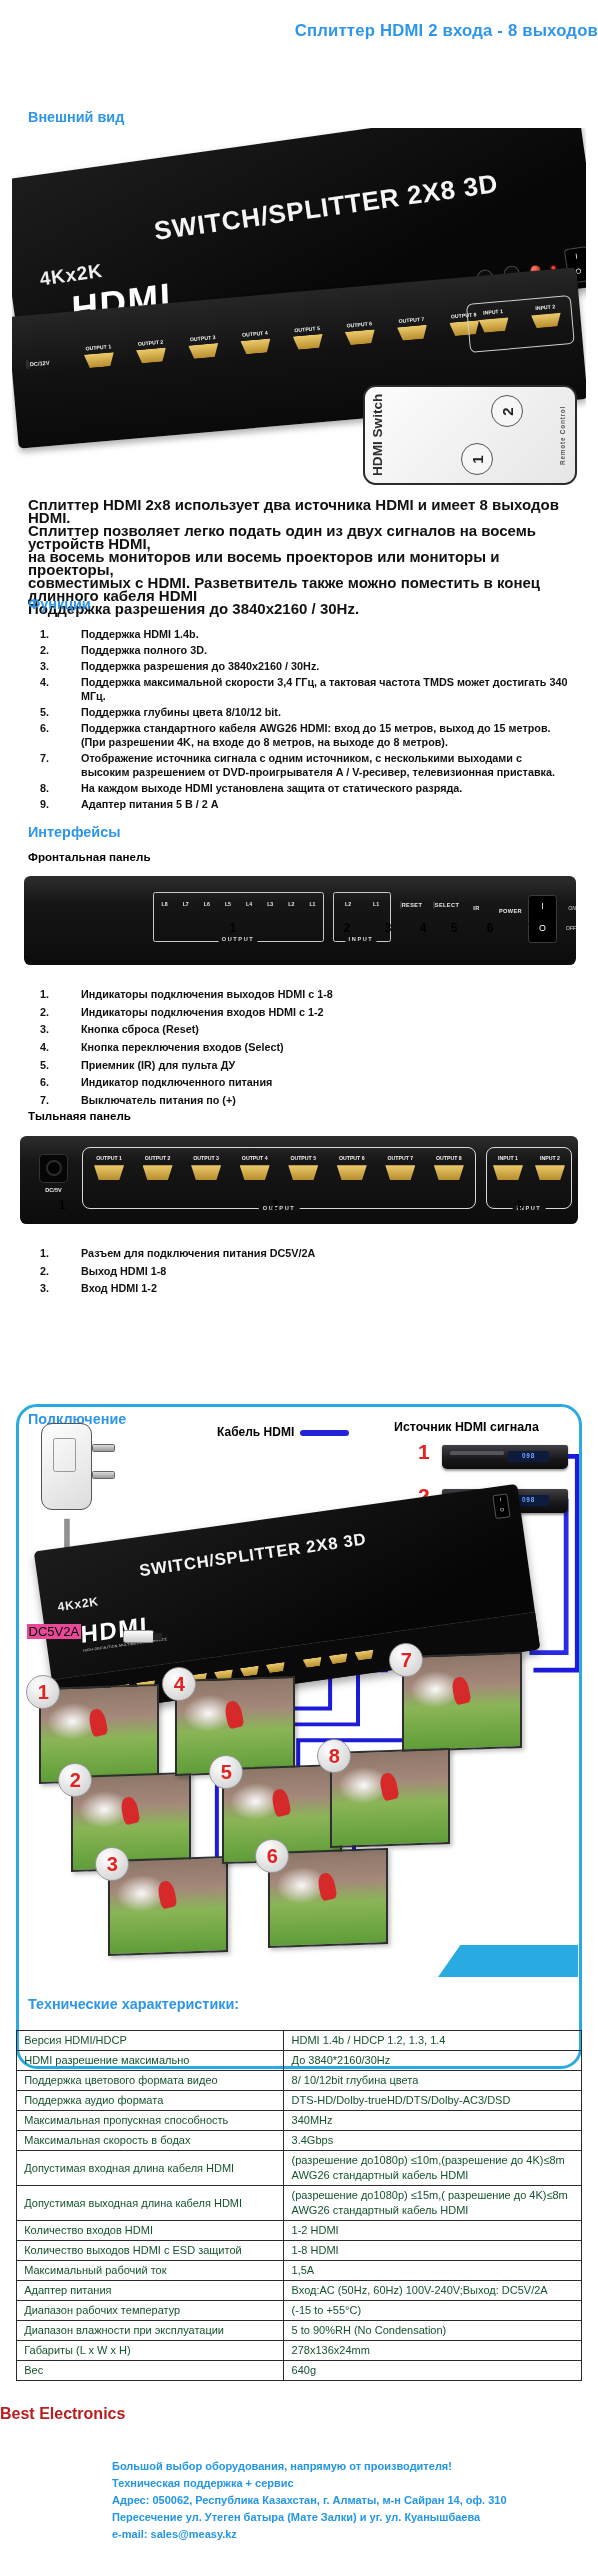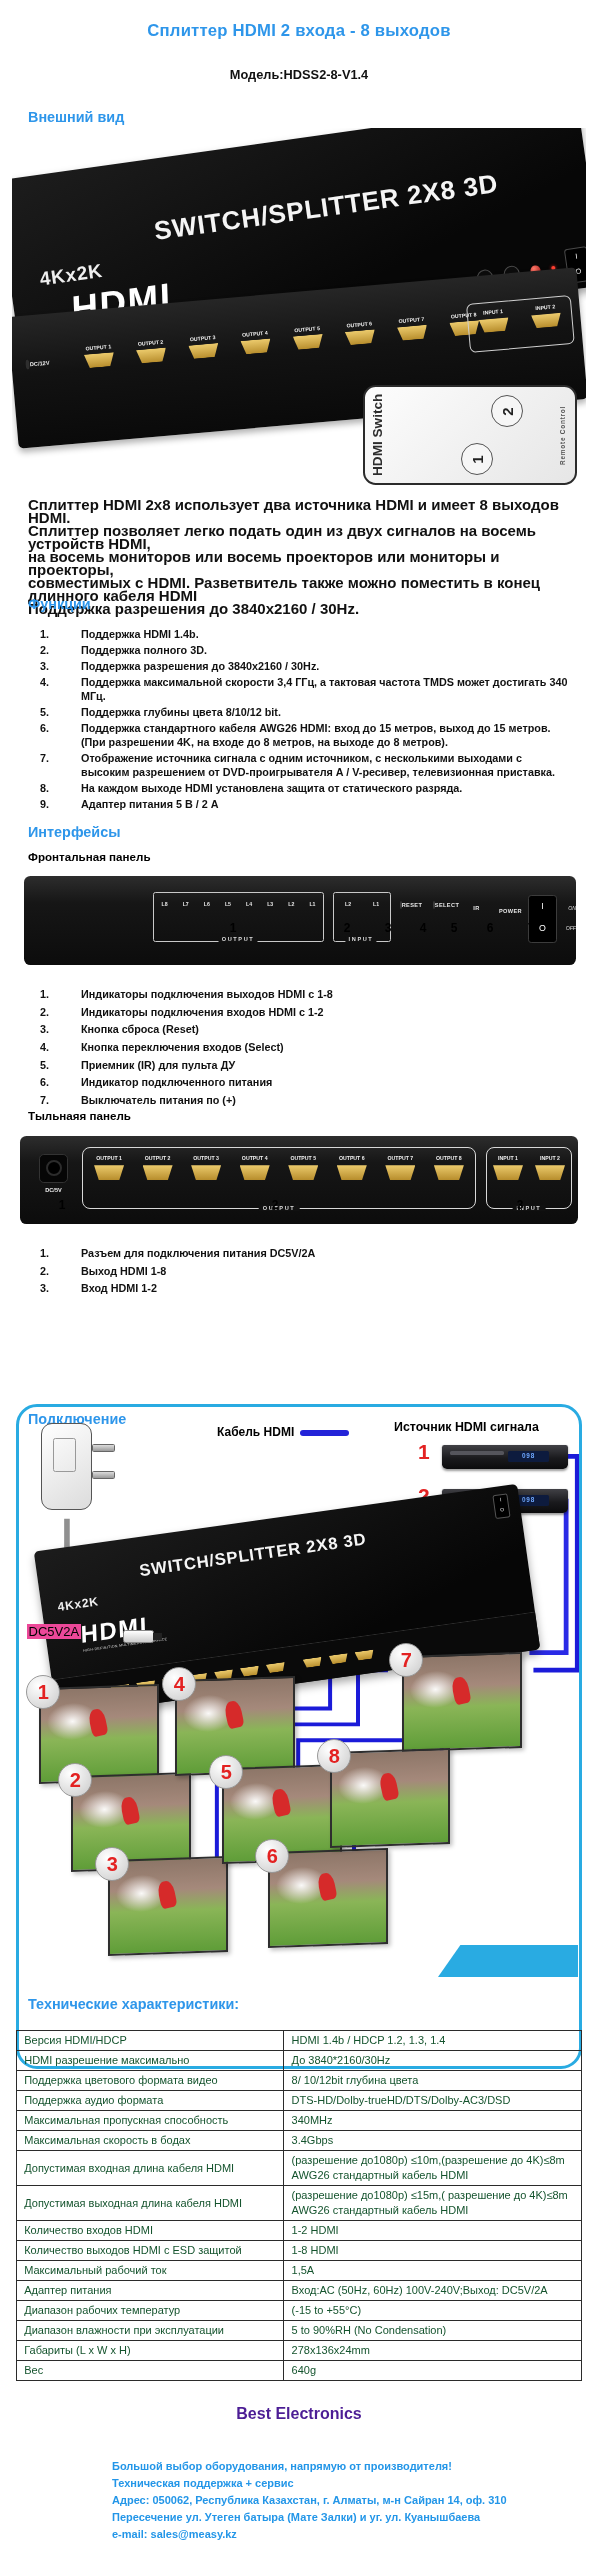--- a/index.html
+++ b/index.html
@@ -1,19 +1,19 @@
 <!DOCTYPE html>
 <html style="font-size:12.8px"><head>
 <meta charset="utf-8">
 <style>
   html,body{margin:0;padding:0;background:#fff}
   body{font-family:"Liberation Sans", sans-serif;color:#111}
   .page{position:relative;width:598px;height:2576px;background:#fff;overflow:hidden}
   
-  .title{position:absolute;top:21px;left:0;right:0;text-align:center;font-size:16.7px;font-weight:bold;color:#2e96ea;letter-spacing:0.2px}
+  .title{position:absolute;top:21px;left:0;right:0;text-align:right;font-size:16.7px;font-weight:bold;color:#2e96ea;letter-spacing:0.2px}
   .model{position:absolute;top:67px;left:0;right:0;text-align:center;font-size:12.8px;font-weight:bold;color:#111}
   .sec-h{position:absolute;left:28px;font-size:14.4px;font-weight:bold;color:#2e96ea}
   .sub-h{position:absolute;left:28px;font-size:11.6px;font-weight:bold;color:#000}
   .h-app{top:109px}.h-func{top:596px}.h-int{top:824px}.h-conn{top:1411px}.h-specs{top:1996px}
   
   .desc{position:absolute;left:28px;top:498px;width:554px;font-size:15px;line-height:13px;font-weight:bold}
   
   .nlist{list-style:none;counter-reset:it;margin:0;padding:0;position:absolute;font-size:10.8px;line-height:13.7px;font-weight:bold}
   .nlist li{counter-increment:it;display:flex;margin-bottom:2.4px}
   .nlist .n{flex:0 0 41px;width:41px}
@@ -138,30 +138,29 @@
   .tvs .tv:nth-child(5){left:203px;top:359px}
   .tvs .tv:nth-child(6){left:249px;top:443px}
   .tvs .tv:nth-child(7){left:383px;top:247px}
   .tvs .tv:nth-child(8){left:311px;top:343px}
   .corner{position:absolute;left:419px;top:538px;width:140px;height:32px;background:#29abe2;clip-path:polygon(16% 0,100% 0,100% 100%,0 100%);z-index:5}
   
   .specs{position:absolute;left:16px;top:2030px;width:566px;border-collapse:collapse}
   .specs td{border:1.3px solid #2b2b2b;font-size:11px;line-height:15px;padding:2px 7.2px;color:#14532d;vertical-align:middle}
   .specs .k{width:252px}
   
-  .brand{position:absolute;top:2405px;left:0;right:0;text-align:center;font-size:16px;font-weight:bold;color:#4c1d95}
+  .brand{position:absolute;top:2405px;left:0;right:0;font-size:16px;font-weight:bold;color:#b91c1c}
   .footer{position:absolute;left:112px;top:2458px;font-size:11px;line-height:17px;font-weight:bold;color:#2396e8}
 </style>
 </head>
 <body>
 
 <div class="page">
 
   <div class="title">Сплиттер HDMI  2 входа - 8 выходов</div>
-  <div class="model">Модель:HDSS2-8-V1.4</div>
 
   <div class="sec-h h-app">Внешний вид</div>
 
   <div class="collage">
     <div class="dev dev-top">
       <div class="badge4k">4Kx2K</div>
       <div class="hdmi-logo">
         <span class="hdmi-big">HDMI</span>
         <span class="hdmi-sub">HIGH-DEFINITION MULTIMEDIA INTERFACE</span>
       </div>

